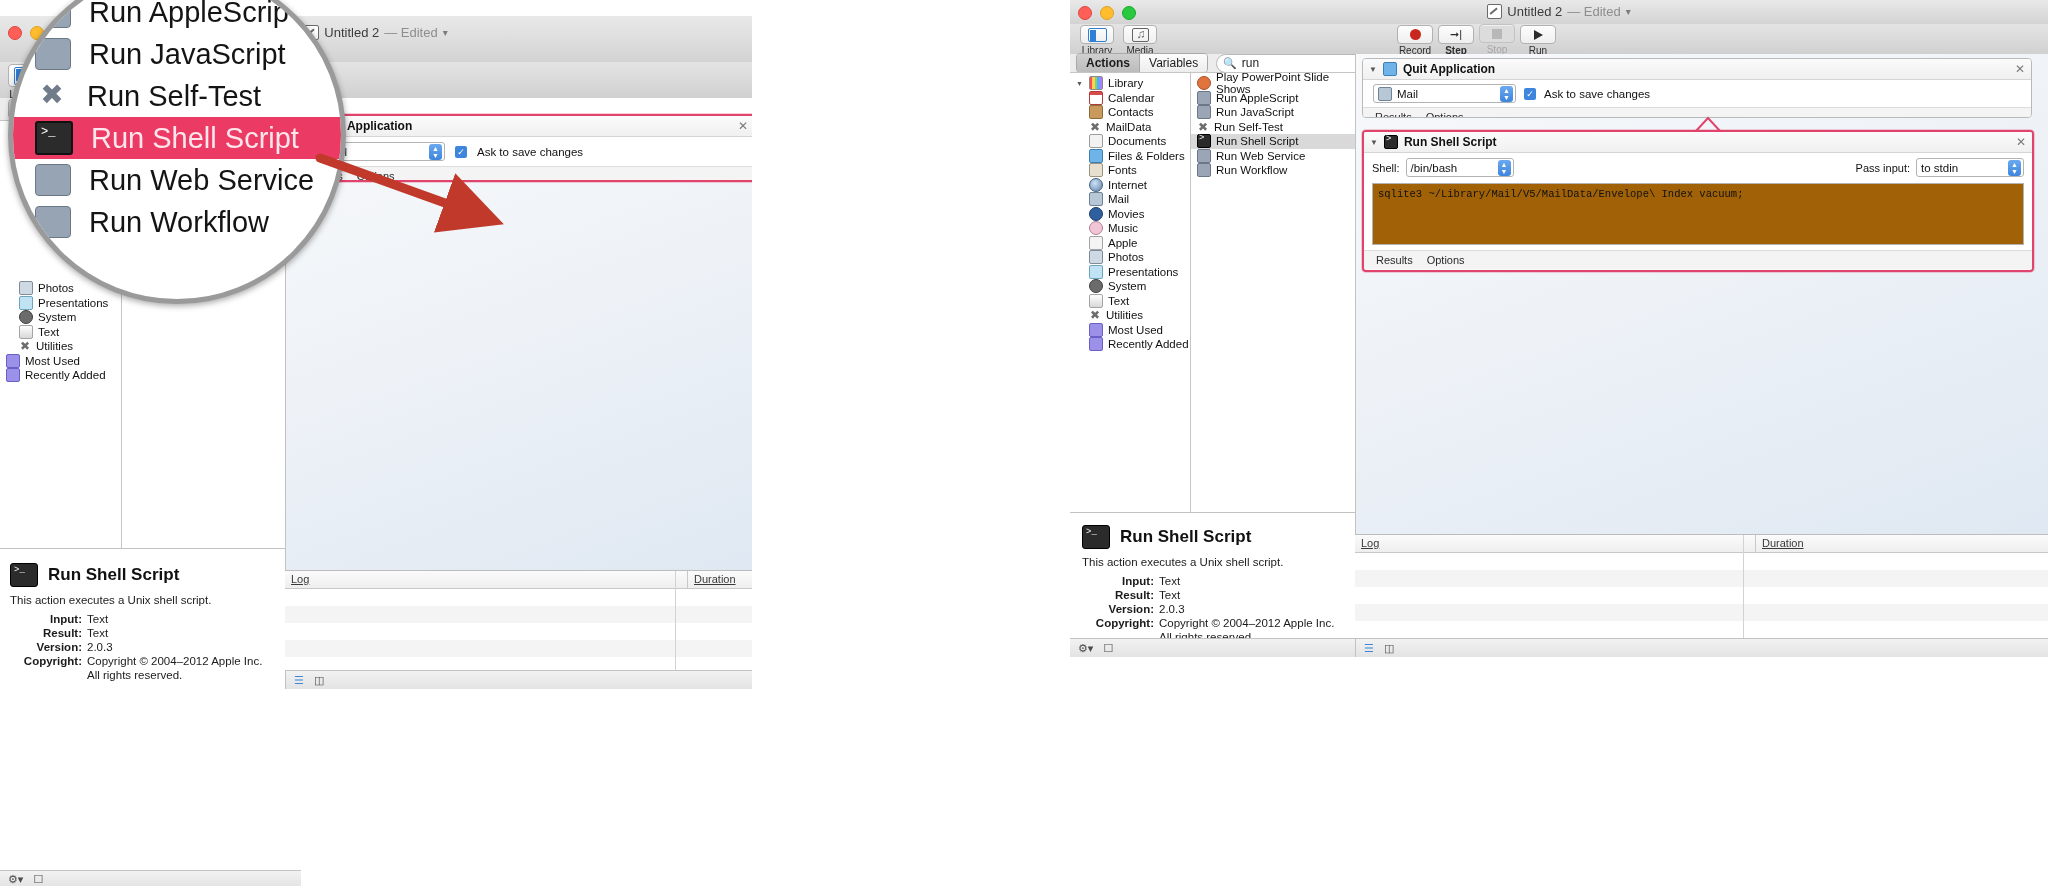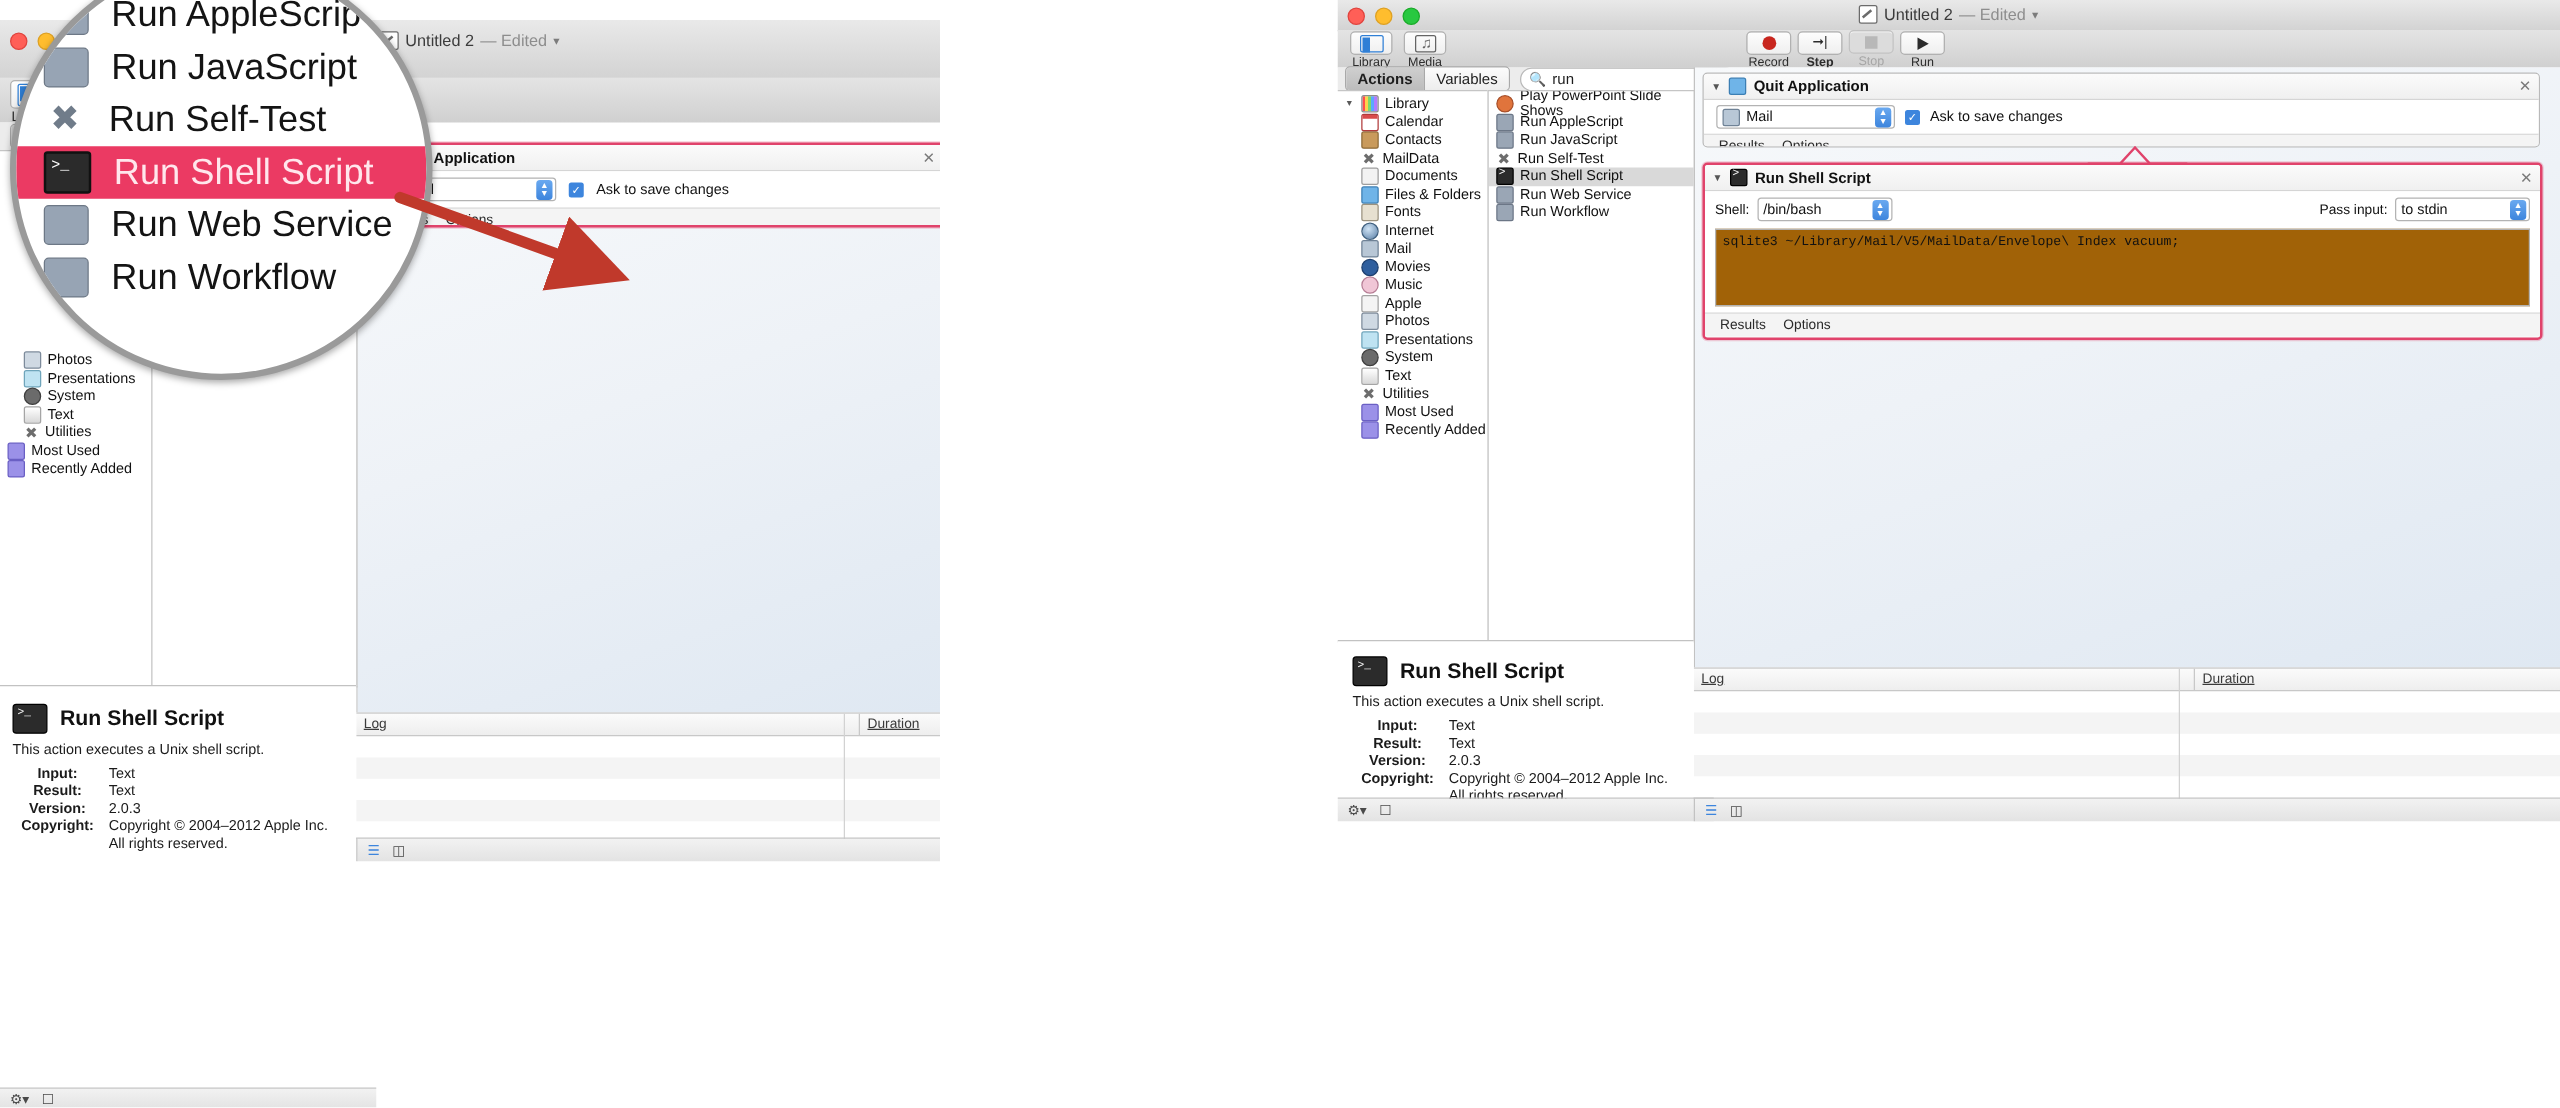--- a/index.html
+++ b/index.html
@@ -145,21 +145,21 @@
   .sbtn{font-size:11px;color:#4a4a4a;}
   .sbtn.blue{color:#3d85dd;}
 
   
   .info{position:absolute;background:#fff;}
   .info .ttl{display:flex;align-items:center;gap:10px;}
   .info .ttl .big{font-size:17px;font-weight:bold;color:#111;}
   .info .desc{font-size:11.5px;color:#1b1b1b;margin-top:7px;}
   .meta{margin-top:6px;font-size:11.5px;color:#1b1b1b;}
   .meta .r{display:flex;gap:5px;line-height:14px;}
-  .meta .k{font-weight:bold;text-align:center;}
+  .meta .k{font-weight:bold;text-align:right;}
   .shellbig{width:26px;height:22px;background:#2b2b2b;border:1px solid #000;border-radius:3px;position:relative;}
   .shellbig:after{content:">_";position:absolute;left:3px;top:1px;font-size:9px;color:#fff;font-family:"Liberation Mono",monospace;}
 
   
   .canvas{position:absolute;background:linear-gradient(160deg,#f7f9fb 0%,#eef2f7 45%,#dfe8f2 100%);}
 
   
   .loupe{
     position:absolute;border-radius:50%;overflow:hidden;background:#fff;
     border:5px solid #9a9a9a;box-shadow:0 2px 6px rgba(0,0,0,.35);

